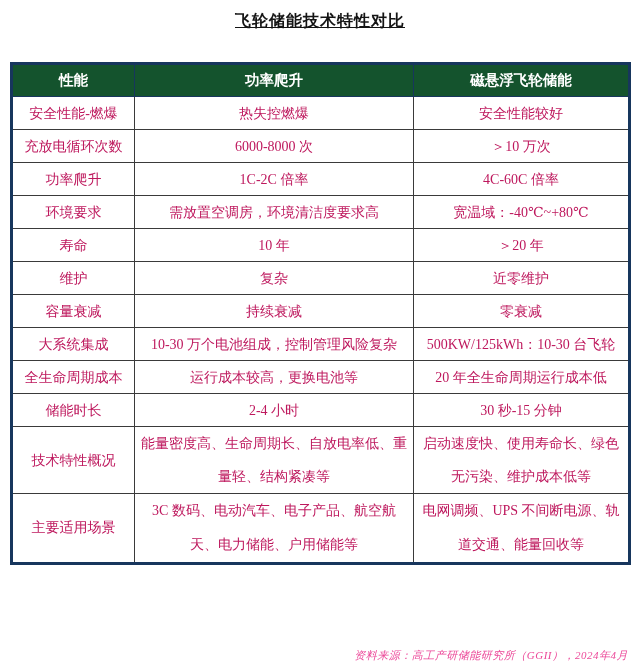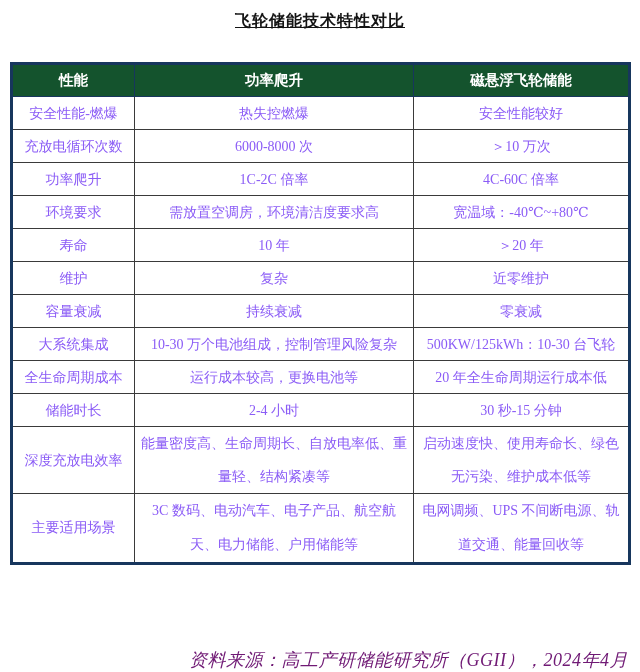--- a/index.html
+++ b/index.html
@@ -44,34 +44,34 @@
     font-family: "Liberation Sans", "DejaVu Sans", sans-serif;
     font-weight: bold;
     font-size: 14.5px;
     height: 33px;
     border-color: #17365d;
   }
   table.cmp td {
     font-size: 14px;
     height: 33px;
     line-height: 17px;
-    color: #8b5cf6;
+    color: #be185d;
   }
   tr.tall-a td { height: 67px; line-height: 33px; }
   tr.tall-b td { height: 70px; line-height: 34px; }
   col.c1 { width: 123px; }
   col.c2 { width: 279px; }
   col.c3 { width: 216px; }
 
   .source {
     position: absolute; top: 648px; right: 12px;
     font-family: "Liberation Serif", "DejaVu Serif", serif;
     font-style: italic;
-    font-size: 18px;
-    color: #701a75;
+    font-size: 11px;
+    color: #ec4899;
     letter-spacing: 0.5px;
   }
 </style>
 </head>
 <body>
 
 <div class="page">
 
   <div class="title">飞轮储能技术特性对比</div>
 
@@ -133,21 +133,21 @@
         <td>全生命周期成本</td>
         <td>运行成本较高，更换电池等</td>
         <td>20 年全生命周期运行成本低</td>
       </tr>
       <tr>
         <td>储能时长</td>
         <td>2-4 小时</td>
         <td>30 秒-15 分钟</td>
       </tr>
       <tr class="tall-a">
-        <td>深度充放电效率</td>
+        <td>技术特性概况</td>
         <td>能量密度高、生命周期长、自放电率低、重量轻、结构紧凑等</td>
         <td>启动速度快、使用寿命长、绿色无污染、维护成本低等</td>
       </tr>
       <tr class="tall-b">
         <td>主要适用场景</td>
         <td>3C 数码、电动汽车、电子产品、航空航天、电力储能、户用储能等</td>
         <td>电网调频、UPS 不间断电源、轨道交通、能量回收等</td>
       </tr>
     </tbody>
   </table>

